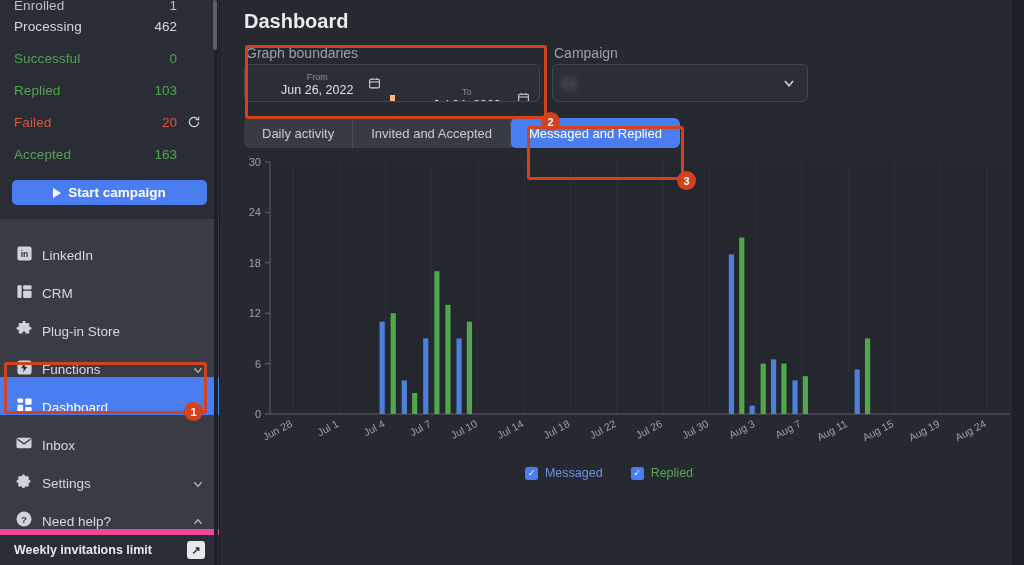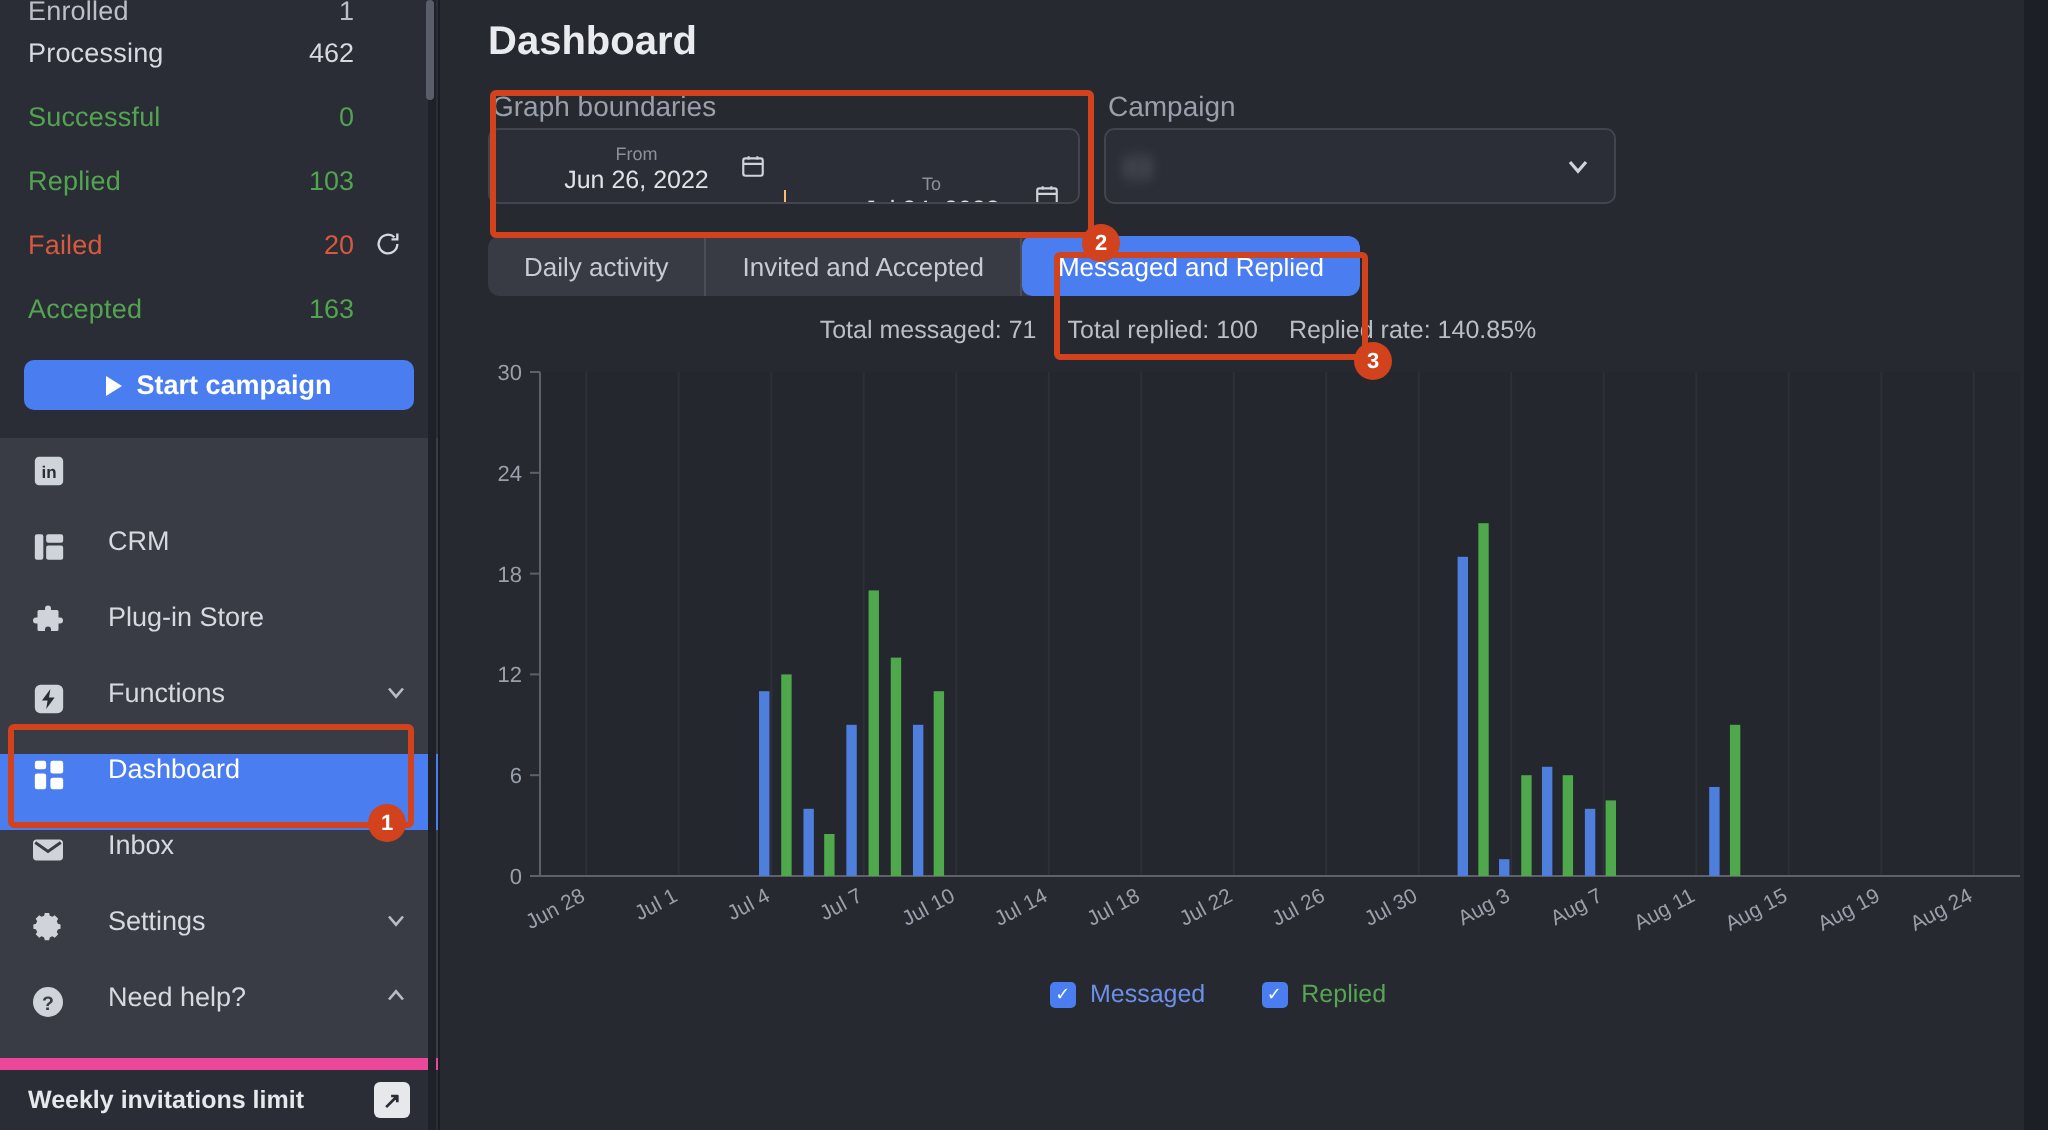--- a/index.html
+++ b/index.html
@@ -56,22 +56,22 @@
   }
   .play-tri {
     width: 0; height: 0;
     border-left: 8px solid #fff;
     border-top: 5px solid transparent;
     border-bottom: 5px solid transparent;
   }
 
   .nav { background: #393c44; flex: 1; padding-top: 6px; position: relative; }
   .nav-item {
-    height: 38px; display: flex; align-items: flex-start;
-    padding: 0 14px; gap: 20px;
+    height: 38px; display: flex; align-items: flex-end;
+    padding: 0 14px; gap: 8px;
     color: #d6d9df; font-size: 13.5px;
     cursor: pointer; position: relative;
   }
   .nav-item.active { background: #4a7ef0; color: #ffffff; }
   .nav-ico {
     width: 20px; height: 20px; flex: 0 0 20px;
     display: flex; align-items: center; justify-content: center;
     color: #e6e8ec;
   }
   .nav-label { flex: 1; }
@@ -119,21 +119,21 @@
     display: flex; width: 296px; height: 38px;
     border: 1px solid #41454e; border-radius: 5px; background: #2b2e36;
     overflow: hidden;
   }
   .date-cell {
     flex: 1; padding: 4px 9px 0 9px; position: relative;
     display: flex; flex-direction: column; justify-content: center;
     cursor: pointer;
     text-align: center;
   }
-  .date-cell + .date-cell { border-left: 1px solid #fdba74; margin-top: 30px; }
+  .date-cell + .date-cell { border-left: 5px solid #fdba74; margin-top: 30px; }
   .date-cap { font-size: 9px; color: #8b909b; line-height: 11px; }
   .date-val { font-size: 12.5px; color: #dfe2e7; line-height: 15px; }
   .cal-ico {
     position: absolute; right: 9px; top: 50%; transform: translateY(-50%);
     width: 13px; height: 13px; color: #cfd3da;
   }
   .campaign-box {
     width: 256px; height: 38px;
     border: 1px solid #41454e; border-radius: 5px; background: #2b2e36;
     display: flex; align-items: center; padding: 0 10px;
@@ -261,20 +261,21 @@
     </button>
 
     <nav class="nav" id="nav-list">
         <div class="nav-item">
           <span class="nav-ico">
             <svg viewBox="0 0 24 24" width="17" height="17">
               <rect x="2" y="2" width="20" height="20" rx="3" fill="#cfd3da"></rect>
               <text x="12" y="17" font-size="12" font-weight="700" text-anchor="middle" fill="#2a2d35" font-family="Liberation Sans,sans-serif">in</text>
             </svg>
           </span>
+          <span class="nav-label">LinkedIn</span>
         </div>
         <div class="nav-item">
           <span class="nav-ico">
             <svg viewBox="0 0 24 24" width="17" height="17" fill="#cfd3da">
               <rect x="2" y="3" width="6" height="18" rx="1.5"></rect>
               <rect x="10" y="3" width="12" height="6" rx="1.5"></rect>
               <rect x="10" y="11" width="12" height="10" rx="1.5"></rect>
             </svg>
           </span>
           <span class="nav-label">CRM</span>
@@ -402,25 +403,20 @@
         </div>
       </div>
     </div>
 
     <div class="tabs" id="tab-list">
         <div class="tab">Daily activity</div>
         <div class="tab">Invited and Accepted</div>
         <div class="tab active">Messaged and Replied</div>
       </div>
 
-    <div class="totals">
-      <span>Total messaged: 71</span>
-      <span>Total replied: 100</span>
-      <span>Replied rate: 140.85%</span>
-    </div>
 
     <div class="chart-wrap">
       <svg class="chart" id="chart-svg" width="790" height="310" viewBox="0 0 790 310">
           <rect x="36" y="8" width="740" height="252" fill="#24272e"></rect>
           <line x1="59.125" y1="8" x2="59.125" y2="260" stroke="#2c3038" stroke-width="1"></line>
           <line x1="105.375" y1="8" x2="105.375" y2="260" stroke="#2c3038" stroke-width="1"></line>
           <line x1="151.625" y1="8" x2="151.625" y2="260" stroke="#2c3038" stroke-width="1"></line>
           <line x1="197.875" y1="8" x2="197.875" y2="260" stroke="#2c3038" stroke-width="1"></line>
           <line x1="244.125" y1="8" x2="244.125" y2="260" stroke="#2c3038" stroke-width="1"></line>
           <line x1="290.375" y1="8" x2="290.375" y2="260" stroke="#2c3038" stroke-width="1"></line>

